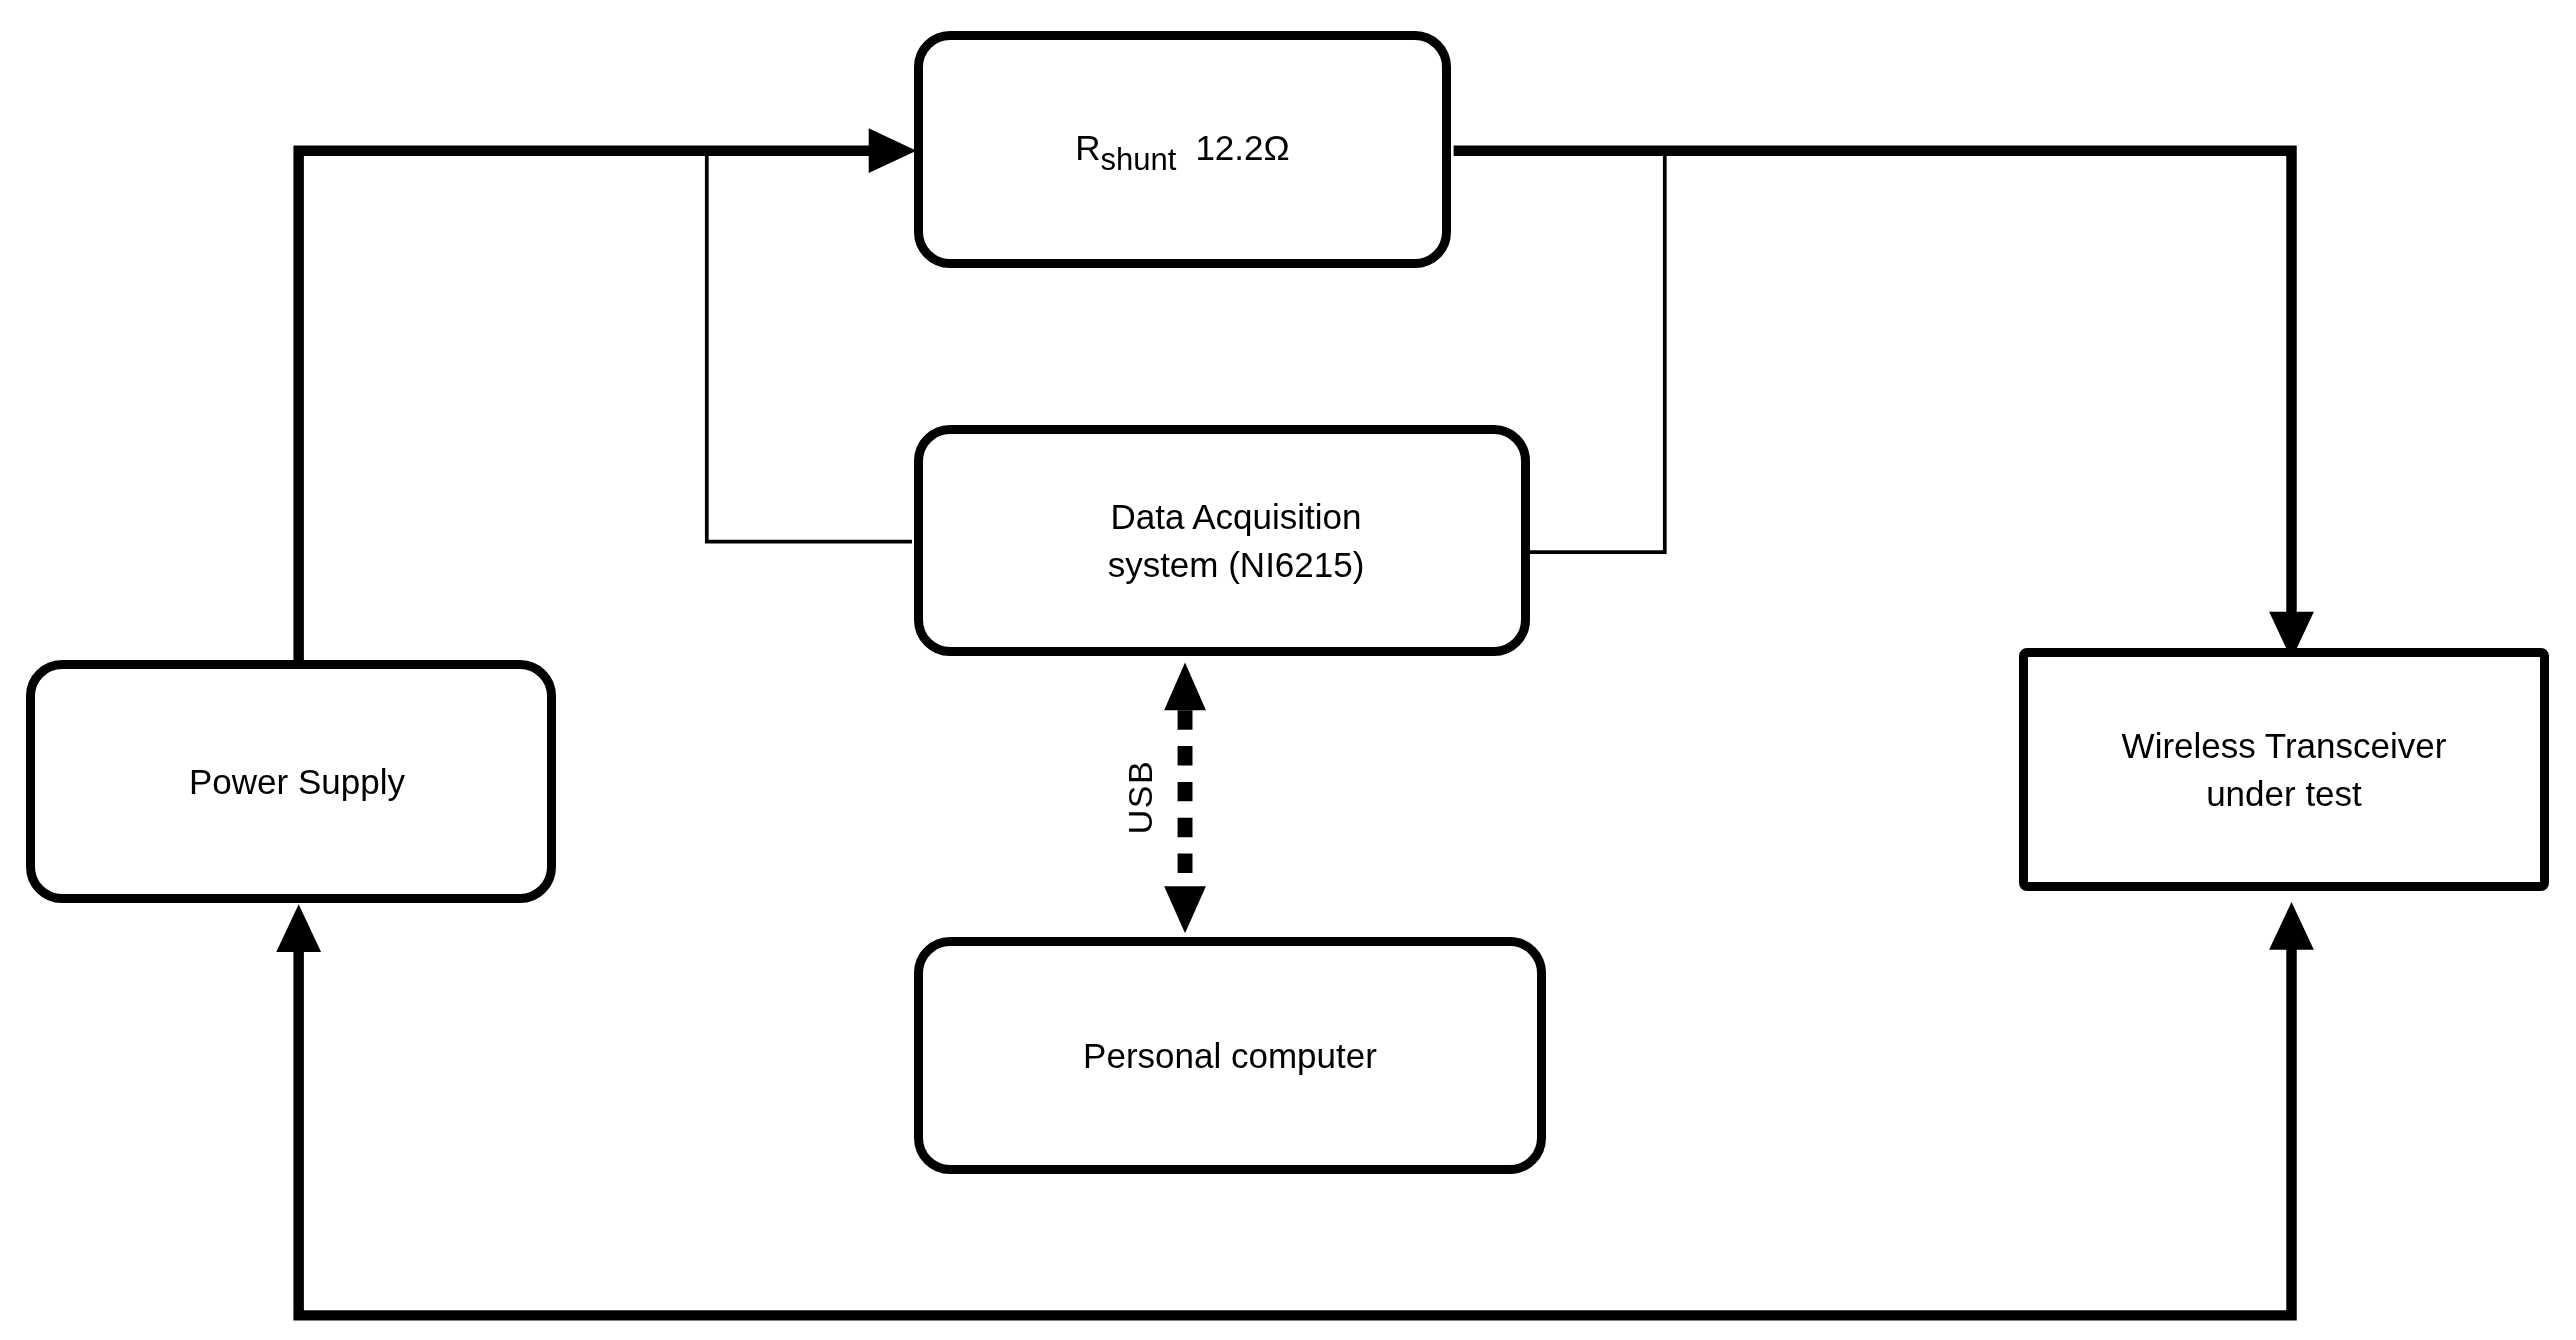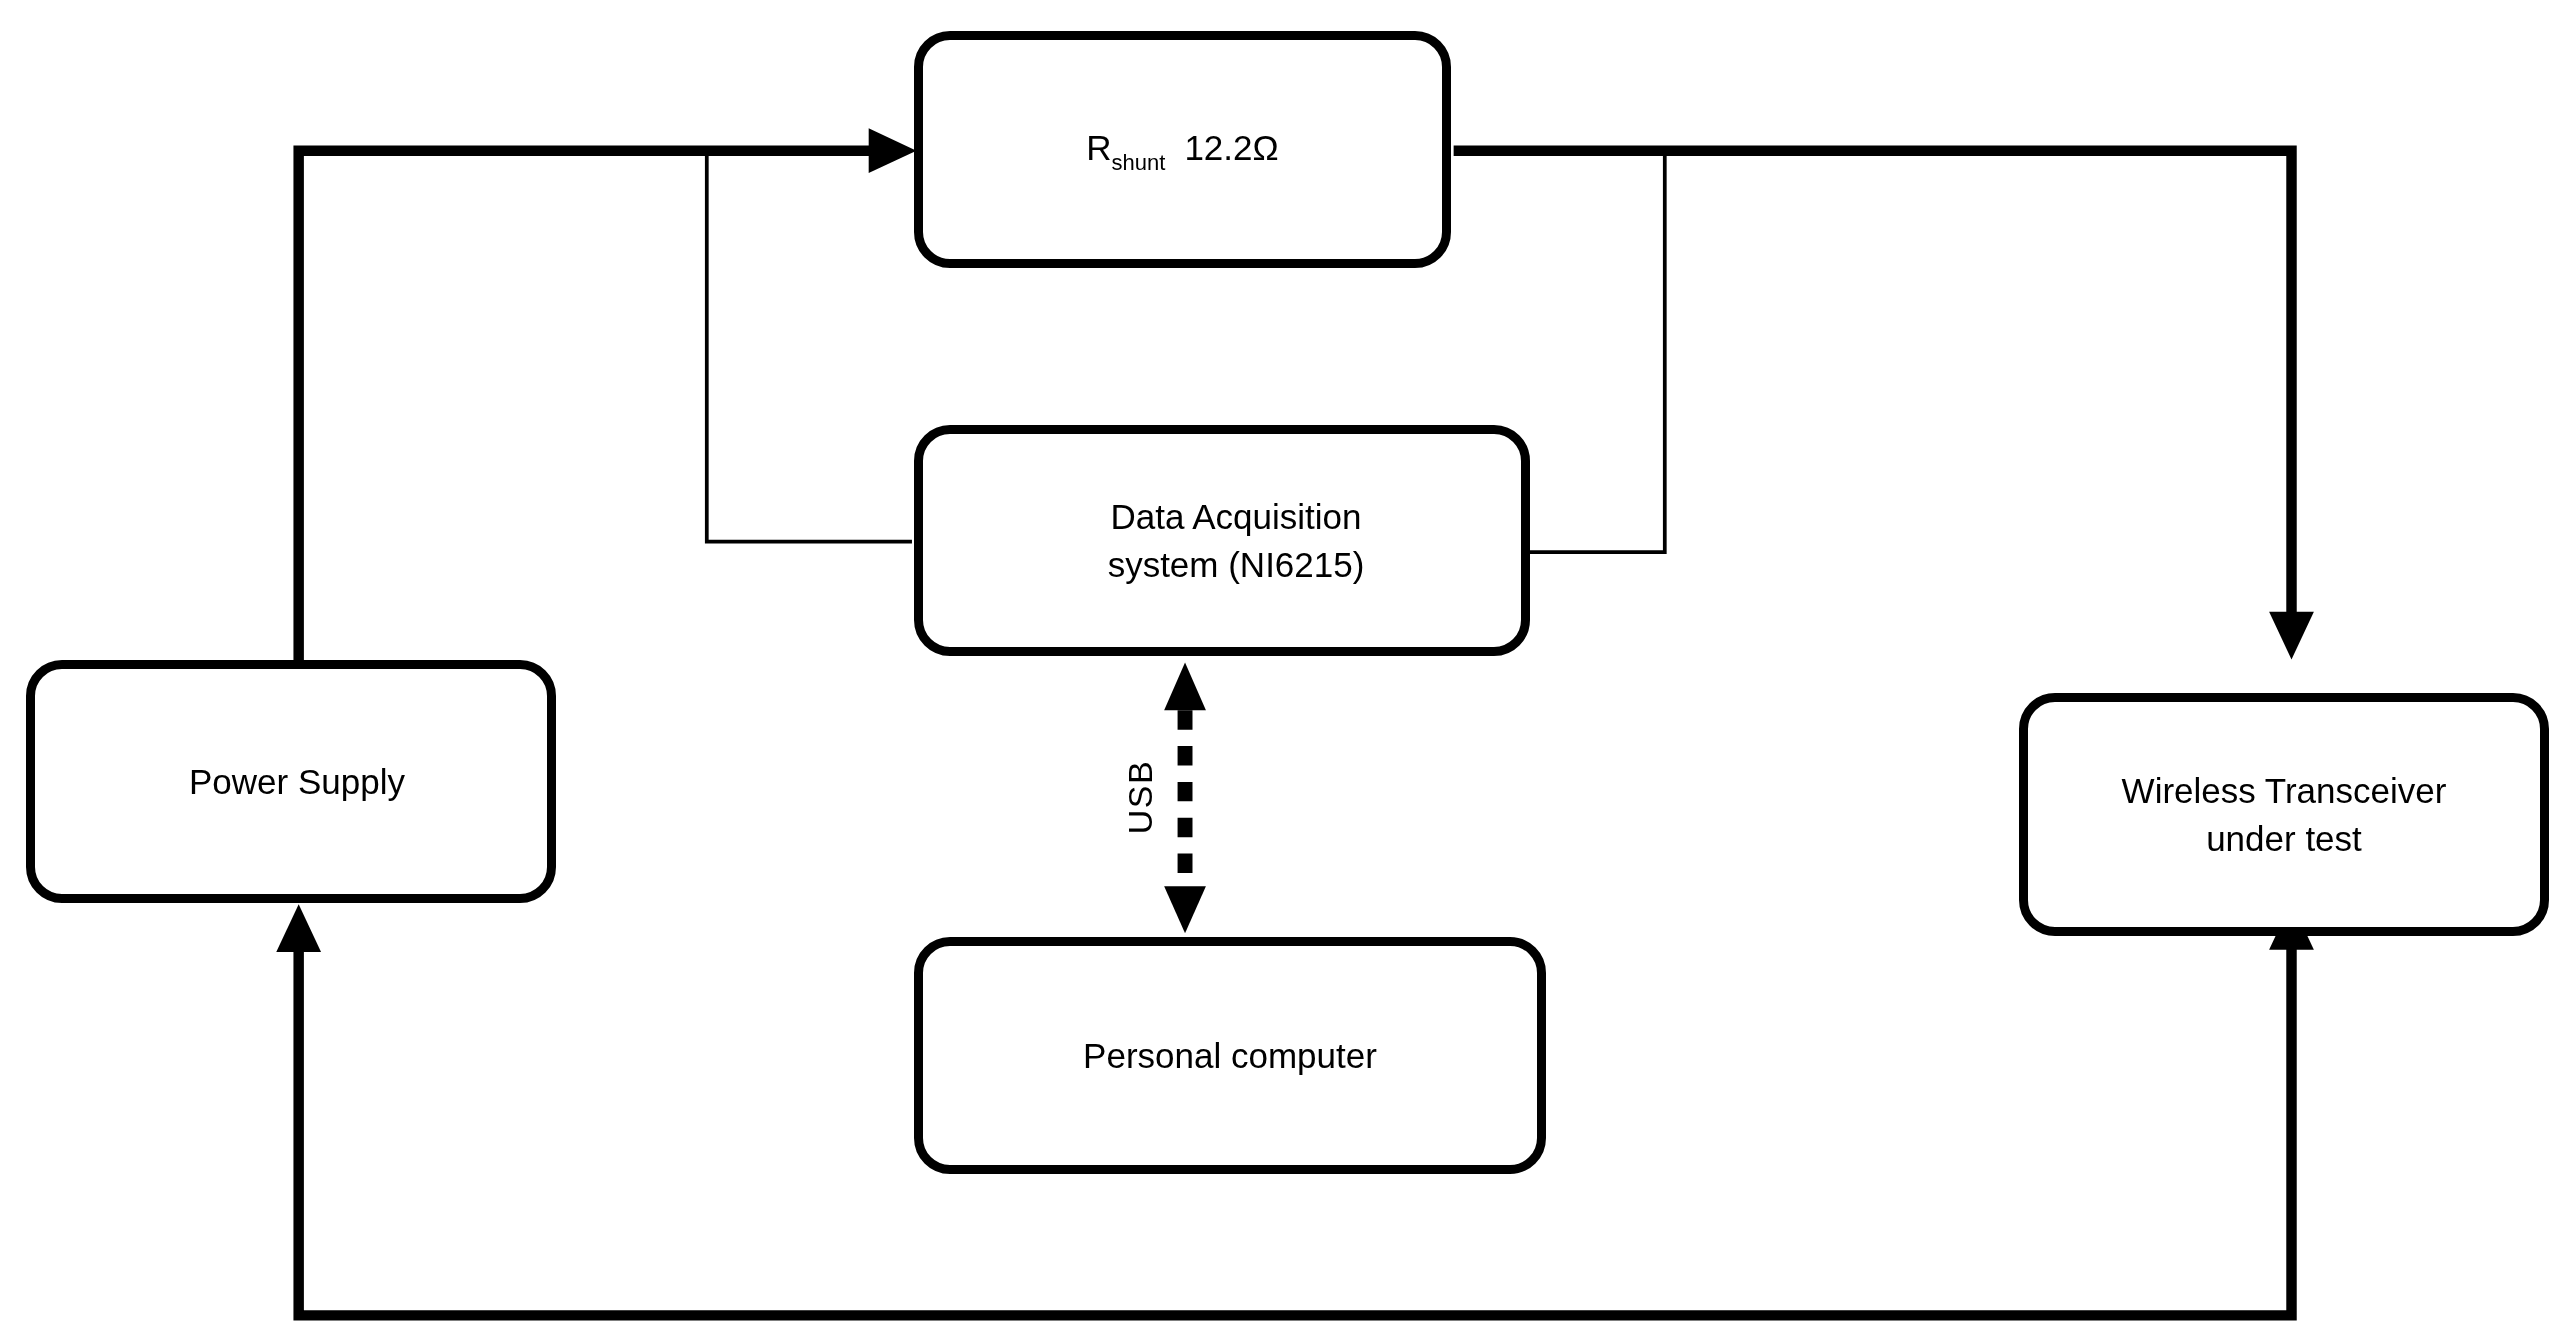--- a/index.html
+++ b/index.html
@@ -22,24 +22,24 @@
     align-items: center;
     justify-content: center;
     text-align: center;
     font-size: 35px;
     line-height: 1.35;
     white-space: pre-line;
   }
   #box-rshunt      { left: 914px; top: 31px;   width: 537px; height: 237px; }
   #box-daq         { left: 914px; top: 425px;  width: 616px; height: 231px; padding-left: 28px; }
   #box-power       { left: 26px;   top: 660px;  width: 530px; height: 243px; padding-left: 12px; }
-  #box-transceiver { left: 2019px; top: 693px;  width: 530px; height: 243px; }
+  #box-transceiver { left: 2019px; top: 648px;  width: 530px; height: 243px; border-radius: 8px; }
   #box-pc          { left: 914px; top: 937px; width: 632px; height: 237px; }
   .sub {
-    font-size: 22px;
+    font-size: 31px;
     vertical-align: -10.4px;
     line-height: 1;
   }
   .rvalue { margin-left: 19px; }
   .usb-label {
     position: absolute;
     left: 1140px;
     top: 797px;
     transform: translate(-50%, -50%) rotate(-90deg);
     font-size: 34px;

